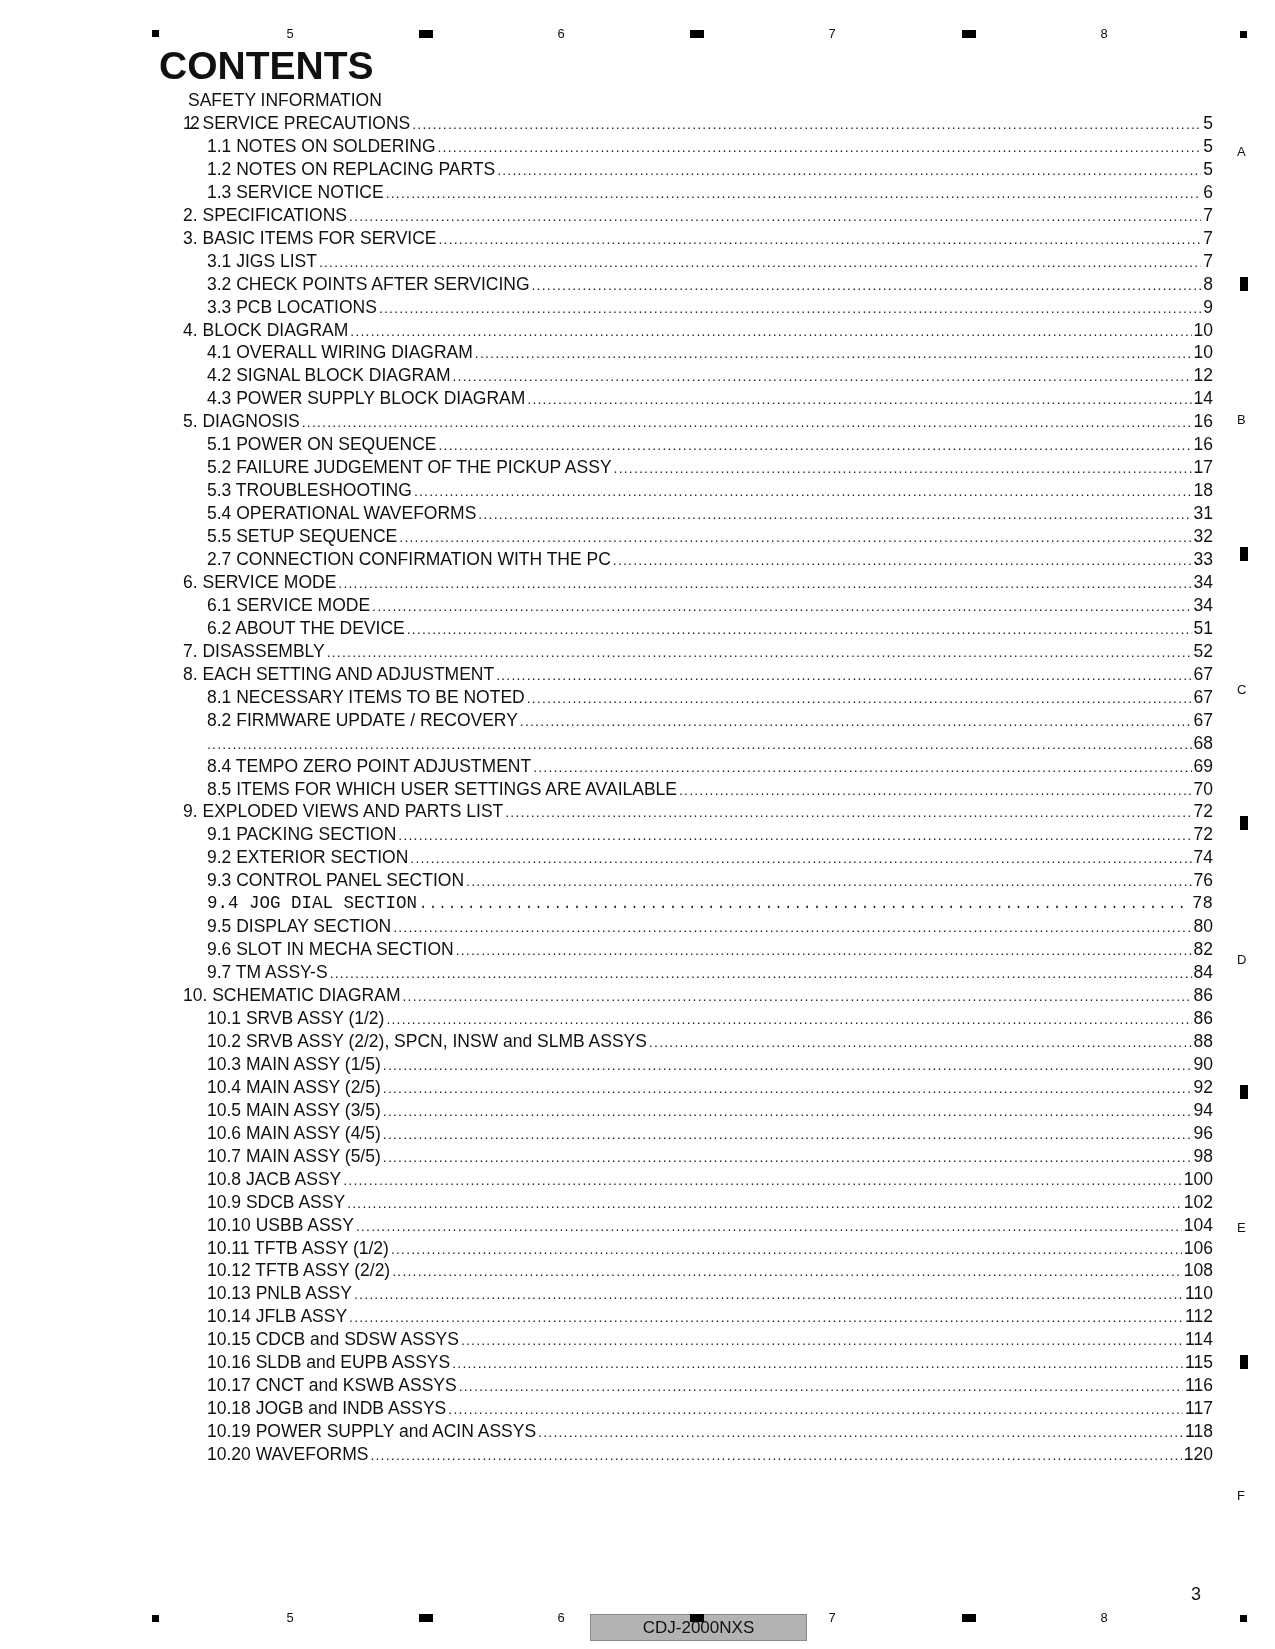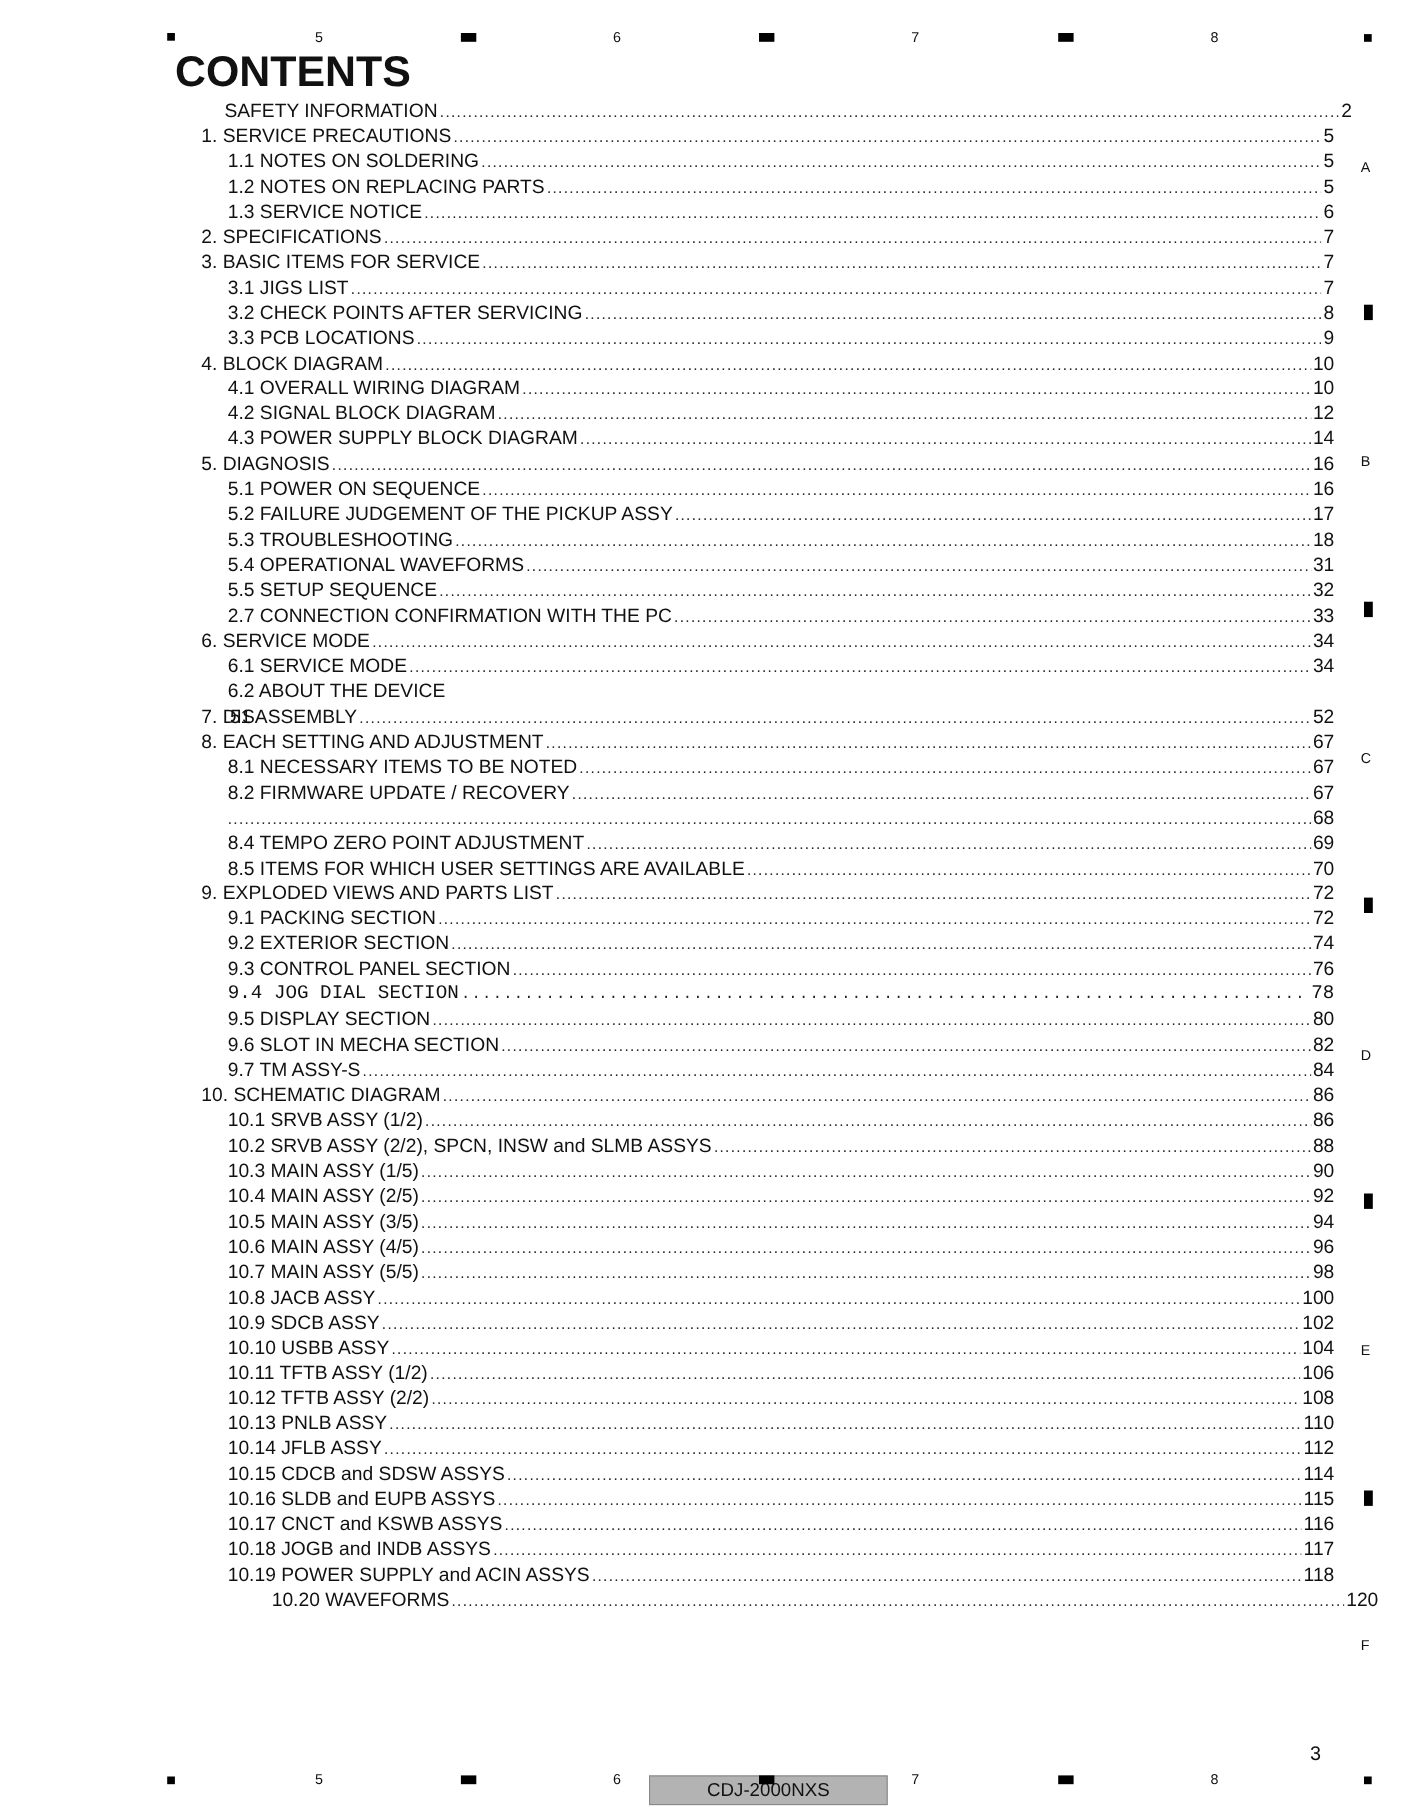--- a/index.html
+++ b/index.html
@@ -41,21 +41,21 @@
 <div class="marker-vrect" style="left:1240px; top:816px;"></div>
 <div class="row-letter" style="left:1237px; top:952px;">D</div>
 <div class="marker-vrect" style="left:1240px; top:1085px;"></div>
 <div class="row-letter" style="left:1237px; top:1220px;">E</div>
 <div class="marker-vrect" style="left:1240px; top:1355px;"></div>
 <div class="row-letter" style="left:1237px; top:1488px;">F</div>
 
 <div class="title">CONTENTS</div>
 
 <div class="toc" id="toc">
-    <div class="toc-row" style="left: 204px; top: 0px; width: 1025px;">
+    <div class="toc-row" style="left: 188px; top: 0px; width: 1025px; flex-direction: column;">
       <span class="toc-label">SAFETY INFORMATION</span>
       <span class="toc-dots"></span>
       <span class="toc-page">2</span>
     </div>
     <div class="toc-row" style="left: 183px; top: 22.95px; width: 1030px; justify-content: center;">
       <span class="toc-label">1. SERVICE PRECAUTIONS</span>
       <span class="toc-dots"></span>
       <span class="toc-page">5</span>
     </div>
     <div class="toc-row" style="left: 207px; top: 45.9px; width: 1006px;">
@@ -156,21 +156,21 @@
     <div class="toc-row" style="left: 183px; top: 481.95px; width: 1030px;">
       <span class="toc-label">6. SERVICE MODE</span>
       <span class="toc-dots"></span>
       <span class="toc-page">34</span>
     </div>
     <div class="toc-row" style="left: 207px; top: 504.9px; width: 1006px;">
       <span class="toc-label">6.1 SERVICE MODE</span>
       <span class="toc-dots"></span>
       <span class="toc-page">34</span>
     </div>
-    <div class="toc-row" style="left: 207px; top: 527.85px; width: 1006px; flex-direction: column;">
+    <div class="toc-row" style="left: 207px; top: 527.85px; width: 1006px;">
       <span class="toc-label">6.2 ABOUT THE DEVICE</span>
       <span class="toc-dots"></span>
       <span class="toc-page">51</span>
     </div>
     <div class="toc-row" style="left: 183px; top: 550.8px; width: 1030px;">
       <span class="toc-label">7. DISASSEMBLY</span>
       <span class="toc-dots"></span>
       <span class="toc-page">52</span>
     </div>
     <div class="toc-row" style="left: 183px; top: 573.75px; width: 1030px;">
@@ -335,21 +335,21 @@
     <div class="toc-row" style="left: 207px; top: 1308.15px; width: 1006px;">
       <span class="toc-label">10.18 JOGB and INDB ASSYS</span>
       <span class="toc-dots"></span>
       <span class="toc-page">117</span>
     </div>
     <div class="toc-row" style="left: 207px; top: 1331.1px; width: 1006px;">
       <span class="toc-label">10.19 POWER SUPPLY and ACIN ASSYS</span>
       <span class="toc-dots"></span>
       <span class="toc-page">118</span>
     </div>
-    <div class="toc-row" style="left: 207px; top: 1354.05px; width: 1006px; margin-left: 40px;">
+    <div class="toc-row" style="left: 207px; top: 1354.05px; width: 1006px;">
       <span class="toc-label">10.20 WAVEFORMS</span>
       <span class="toc-dots"></span>
       <span class="toc-page">120</span>
     </div>
   </div>
 
 <div class="footer-box">CDJ-2000NXS</div>
 <div class="page-number">3</div>
 
 <div class="marker-sq" style="left:152px; top:1615px;"></div>

